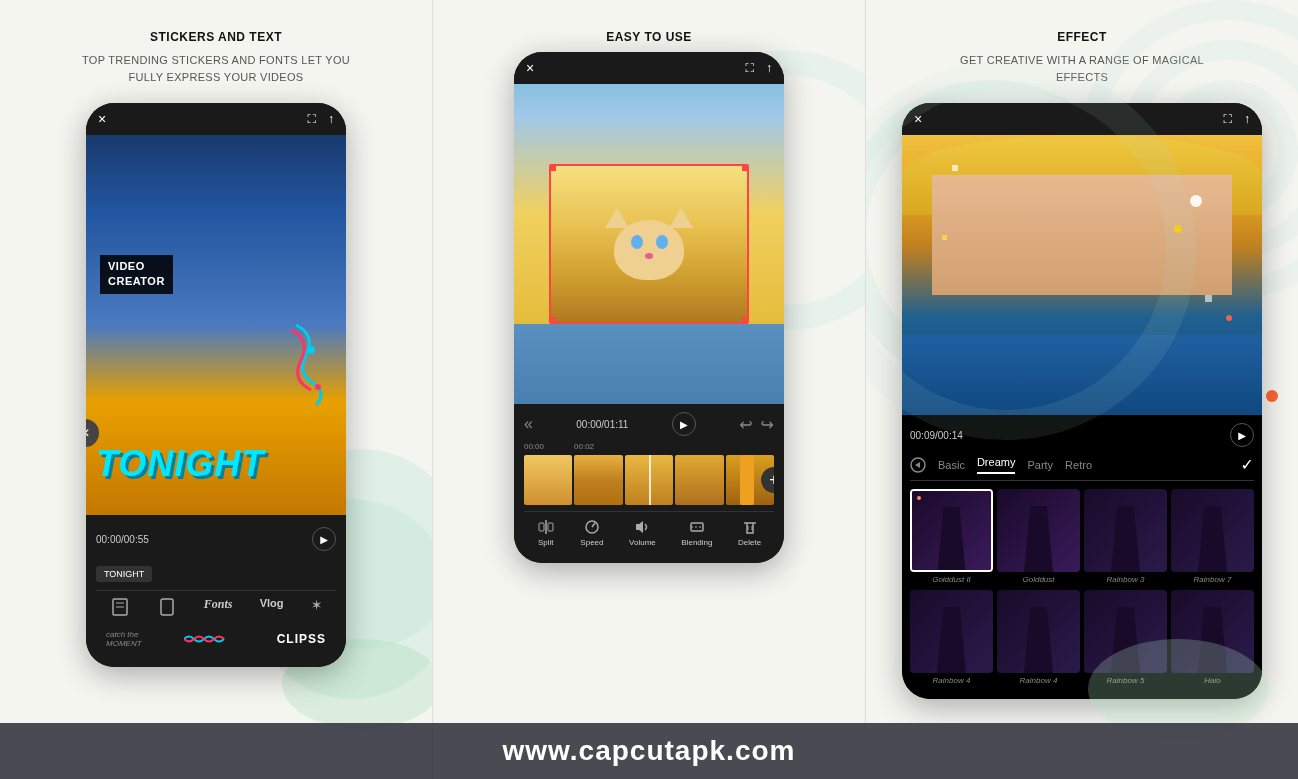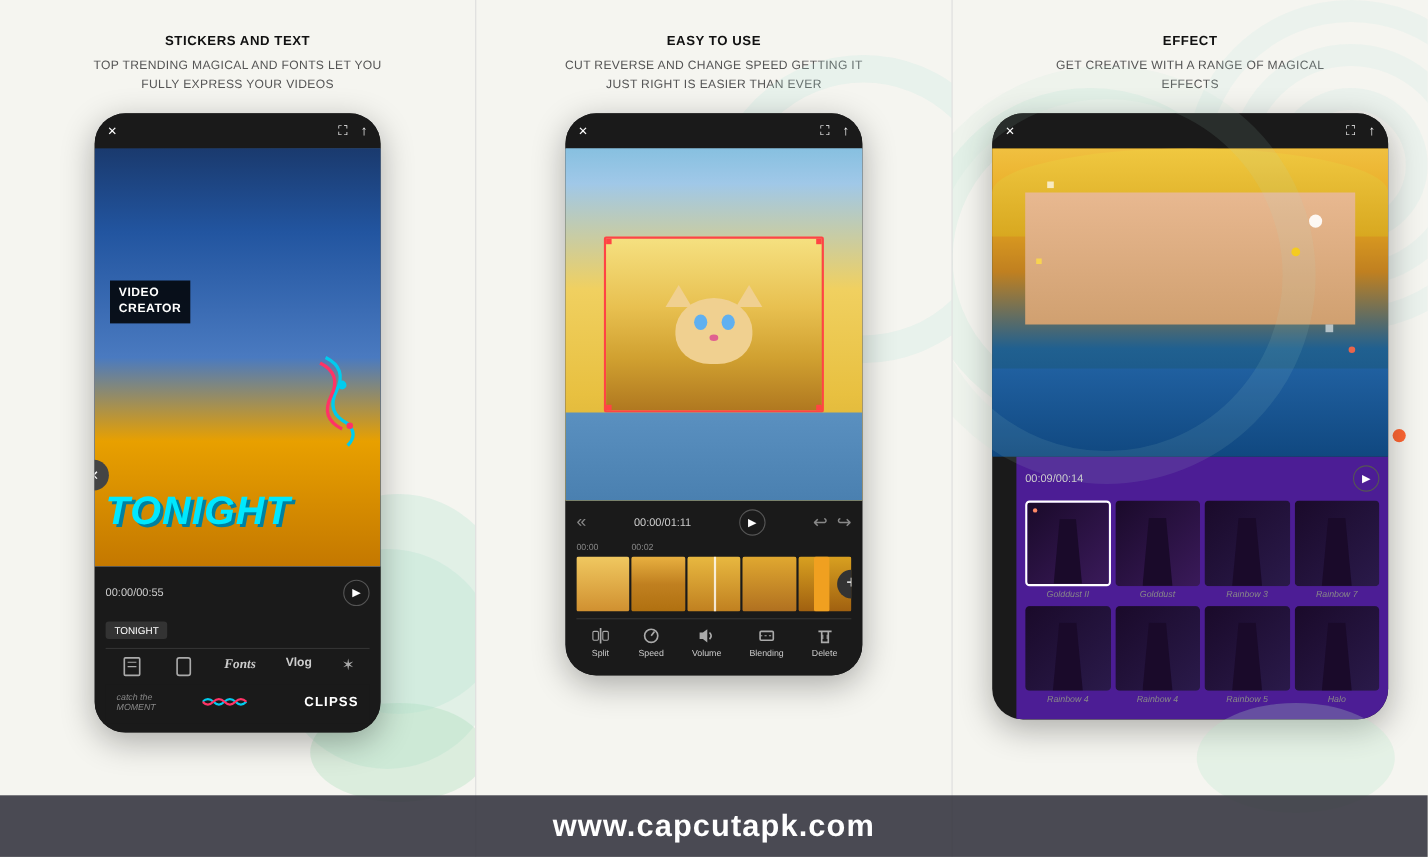--- a/index.html
+++ b/index.html
@@ -474,23 +474,22 @@
       top: 90px; right: 80px;
     }
 
     .effect-dot-3 {
       width: 6px; height: 6px;
       background: #ff6644;
       top: 180px; right: 30px;
     }
 
     .right-effects-panel {
-      background: #4c1d95;
+      background: #000000;
       padding: 8px;
-      margin-left: 22px;
     }
 
     .effects-time-row {
       display: flex;
       align-items: center;
       justify-content: space-between;
       margin-bottom: 8px;
     }
 
     .effects-tabs {
@@ -675,21 +674,21 @@
   </style>
 </head>
 <body>
 
 <div class="main-container">
 
   <div class="panel panel-left">
     <div class="panel-left green-blob-left"></div>
 
     <h2 class="panel-heading">STICKERS AND TEXT</h2>
-    <p class="panel-subtext">TOP TRENDING MAGICAL AND FONTS LET YOU FULLY EXPRESS YOUR VIDEOS</p>
+    <p class="panel-subtext">TOP TRENDING STICKERS AND FONTS LET YOU FULLY EXPRESS YOUR VIDEOS</p>
 
     <div class="phone-mockup left-phone" style="position:relative;">
 
       <div class="close-btn-float">
         <span>✕</span>
       </div>
 
       <div class="phone-topbar">
         <span class="x-btn phone-topbar-icon">×</span>
         <div style="display:flex;gap:12px;">
@@ -757,21 +756,20 @@
           <span class="footer-logo">CLIPSS</span>
         </div>
       </div>
     </div>
   </div>
 
   <div class="panel panel-middle">
     <div class="deco-circle"></div>
 
     <h2 class="panel-heading">EASY TO USE</h2>
-    <p class="panel-subtext">CUT REVERSE AND CHANGE SPEED GETTING IT JUST RIGHT IS EASIER THAN EVER</p>
 
     <div class="phone-mockup middle-phone">
 
       <div class="phone-topbar">
         <span class="x-btn phone-topbar-icon">×</span>
         <div style="display:flex;gap:12px;">
           <span class="expand-btn phone-topbar-icon">⛶</span>
           <span class="share-btn phone-topbar-icon">↑</span>
         </div>
       </div>
@@ -931,20 +929,31 @@
         </div>
       </div>
 
       <div class="right-effects-panel">
 
         <div class="effects-time-row">
           <span class="time-text">00:09/00:14</span>
           <div class="play-btn-circle">▶</div>
         </div>
 
+        <div class="effects-tabs">
+          <svg width="16" height="16" viewBox="0 0 16 16">
+            <circle cx="8" cy="8" r="7" fill="none" stroke="#888" stroke-width="1.5"></circle>
+            <path d="M5,8 L10,5 L10,11 Z" fill="#888"></path>
+          </svg>
+          <span class="effect-tab">Basic</span>
+          <span class="effect-tab active">Dreamy</span>
+          <span class="effect-tab">Party</span>
+          <span class="effect-tab">Retro</span>
+          <span class="effect-tab-check" style="margin-left:auto;">✓</span>
+        </div>
 
         <div class="effects-grid">
           <div class="effect-item">
             <div class="effect-thumb selected">
               <div class="effect-thumb-inner" style="background:linear-gradient(135deg,#1a0a2a,#3a1a5a);">
                 <div class="thumb-silhouette"></div>
                 <div style="position:absolute;top:5px;left:5px;width:4px;height:4px;background:#ff8866;border-radius:50%;"></div>
               </div>
             </div>
             <span class="effect-name">Golddust II</span>

